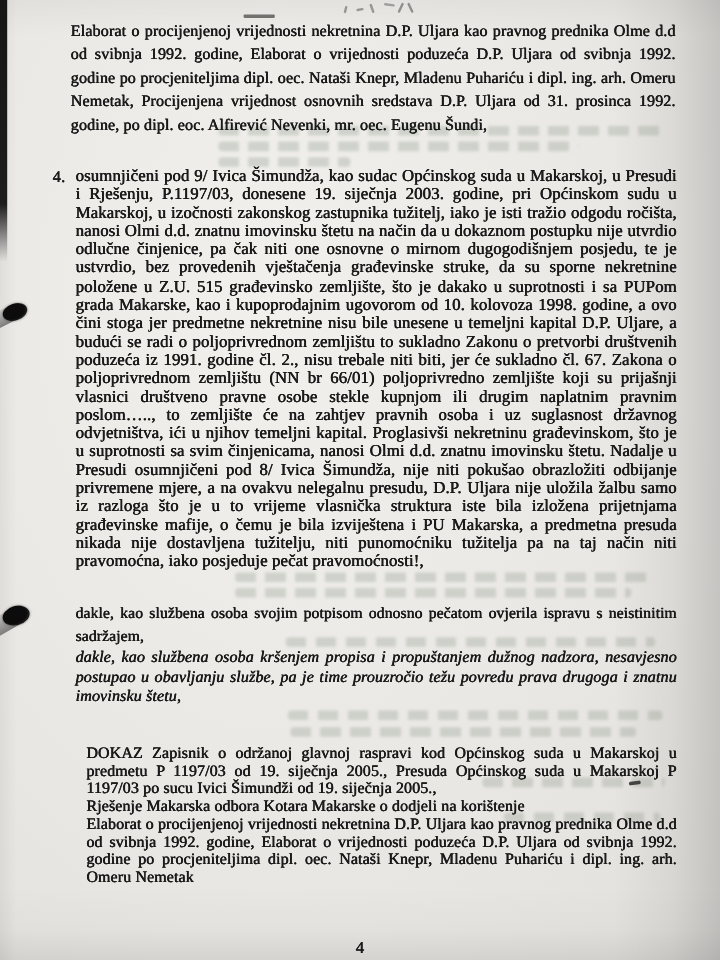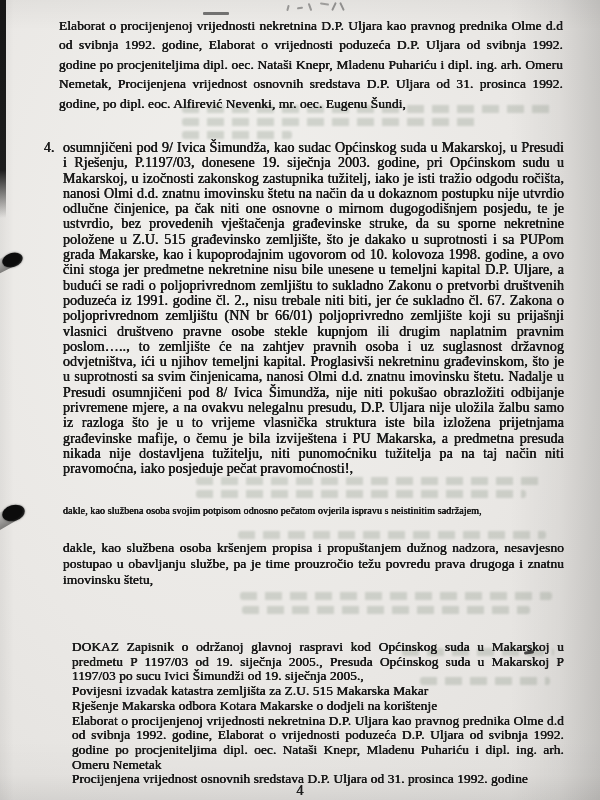--- a/index.html
+++ b/index.html
@@ -16,23 +16,23 @@
   }
   .txt {
     position:absolute; text-align:justify;
     letter-spacing:0.1px;
     text-shadow:0.25px 0 0 currentColor, -0.15px 0 0 currentColor;
     z-index:3;
   }
   .intro     { left:59px;  top:16px;  width:504px; font-size:13.4px; line-height:19.4px; }
   .item-num  { left:44px;  top:140px; font-size:13.6px; line-height:15.3px; text-align:left; }
   .item-body { left:63px;  top:140px; width:501px; font-size:14px; line-height:15.3px; }
-  .dakle-1   { left:63px;  top:501px; width:501px; font-size:10px; line-height:19px; }
-  .dakle-2   { left:63px;  top:540px; width:501px; font-size:13.4px; line-height:16.2px; }
-  .dokaz     { left:72px;  top:640px; width:492px; font-size:13.3px; line-height:14.7px; }
+  .dakle-1   { left:63px;  top:501px; width:501px; font-size:13px; line-height:19px; }
+  .dakle-2   { left:63px;  top:540px; width:501px; font-size:13.4px; line-height:16.2px;font-style:italic; }
+  .dokaz     { left:72px;  top:621px; width:492px; font-size:13.3px; line-height:14.7px; }
   .dokaz .txt-p { text-align:justify; }
   .page-num  { left:0; top:783px; width:600px; text-align:center; font-size:14px; line-height:16px; }
 
   
   .left-strip {
     position:absolute; left:0; top:0; width:6px; height:218px; z-index:4;
     background:linear-gradient(180deg, #161616 0%, #1d1d1d 78%, rgba(30,30,30,0) 100%);
   }
   
   .punch { position:absolute; z-index:5; }
@@ -127,21 +127,19 @@
   <div class="txt intro">Elaborat o procijenjenoj vrijednosti nekretnina D.P. Uljara kao pravnog prednika Olme d.d  od svibnja 1992. godine, Elaborat o vrijednosti poduzeća D.P. Uljara od svibnja 1992. godine po procjeniteljima dipl. oec. Nataši Knepr, Mladenu Puhariću i dipl. ing. arh. Omeru Nemetak, Procijenjena vrijednost osnovnih sredstava D.P. Uljara od 31. prosinca 1992. godine, po dipl. eoc. Alfirević Nevenki, mr. oec. Eugenu Šundi,</div>
 
   <div class="txt item-num">4.</div>
   <div class="txt item-body">osumnjičeni pod 9/ Ivica Šimundža, kao sudac Općinskog suda u Makarskoj, u Presudi i Rješenju, P.1197/03, donesene 19. siječnja 2003. godine, pri Općinskom sudu u Makarskoj, u izočnosti zakonskog zastupnika tužitelj, iako je isti tražio odgodu ročišta, nanosi Olmi d.d. znatnu imovinsku štetu na način da u dokaznom postupku nije utvrdio odlučne činjenice, pa čak niti one osnovne o mirnom dugogodišnjem posjedu, te je ustvrdio, bez provedenih vještačenja građevinske struke, da su sporne nekretnine položene u Z.U. 515  građevinsko zemljište, što je dakako u suprotnosti i sa PUPom grada Makarske, kao i kupoprodajnim ugovorom od 10. kolovoza 1998. godine, a ovo čini stoga jer predmetne nekretnine nisu bile unesene u temeljni kapital D.P. Uljare, a budući se radi o poljoprivrednom zemljištu to sukladno Zakonu o pretvorbi društvenih poduzeća iz 1991. godine čl. 2., nisu trebale niti biti, jer će sukladno čl. 67. Zakona o poljoprivrednom zemljištu (NN br 66/01) poljoprivredno zemljište koji su prijašnji vlasnici društveno pravne osobe stekle kupnjom ili drugim naplatnim pravnim poslom….., to zemljište će na zahtjev pravnih osoba i uz suglasnost državnog odvjetništva, ići u njihov temeljni kapital. Proglasivši nekretninu građevinskom, što je u suprotnosti sa svim činjenicama, nanosi Olmi d.d. znatnu imovinsku štetu. Nadalje u Presudi osumnjičeni pod 8/ Ivica Šimundža, nije niti pokušao obrazložiti odbijanje privremene mjere, a na ovakvu nelegalnu presudu,  D.P. Uljara nije uložila žalbu samo iz razloga što je u to vrijeme vlasnička struktura iste bila izložena prijetnjama građevinske mafije, o čemu je bila izviještena i PU Makarska, a predmetna presuda nikada nije dostavljena tužitelju, niti punomoćniku tužitelja pa na taj način niti pravomoćna, iako posjeduje pečat pravomoćnosti!,</div>
 
   <div class="txt dakle-1">dakle, kao službena osoba svojim potpisom odnosno pečatom ovjerila ispravu s neistinitim sadržajem,</div>
   <div class="txt dakle-2">dakle, kao službena osoba kršenjem propisa i propuštanjem dužnog nadzora, nesavjesno postupao u obavljanju službe, pa je time prouzročio težu povredu prava drugoga i znatnu imovinsku štetu,</div>
 
   <div class="txt dokaz">
     <div class="txt-p">DOKAZ  Zapisnik o održanoj glavnoj raspravi kod Općinskog suda u Makarskoj u predmetu P 1197/03 od 19. siječnja 2005.,  Presuda Općinskog suda u Makarskoj P 1197/03 po sucu Ivici Šimundži od 19. siječnja 2005.,</div>
-    <div class="txt-p">Povijesni izvadak katastra zemljišta za Z.U. 515 Makarska Makar</div>
     <div class="txt-p">Rješenje Makarska odbora Kotara Makarske o dodjeli na korištenje</div>
     <div class="txt-p">Elaborat o procijenjenoj vrijednosti nekretnina D.P. Uljara kao pravnog prednika Olme d.d  od svibnja 1992. godine, Elaborat o vrijednosti poduzeća D.P. Uljara od svibnja 1992. godine po procjeniteljima dipl. oec. Nataši Knepr, Mladenu Puhariću i dipl. ing. arh. Omeru Nemetak</div>
-    <div class="txt-p">Procijenjena vrijednost osnovnih sredstava D.P. Uljara od 31. prosinca 1992. godine</div>
   </div>
 
   <div class="txt page-num">4</div>
 
 </div>
 
 </body></html>

